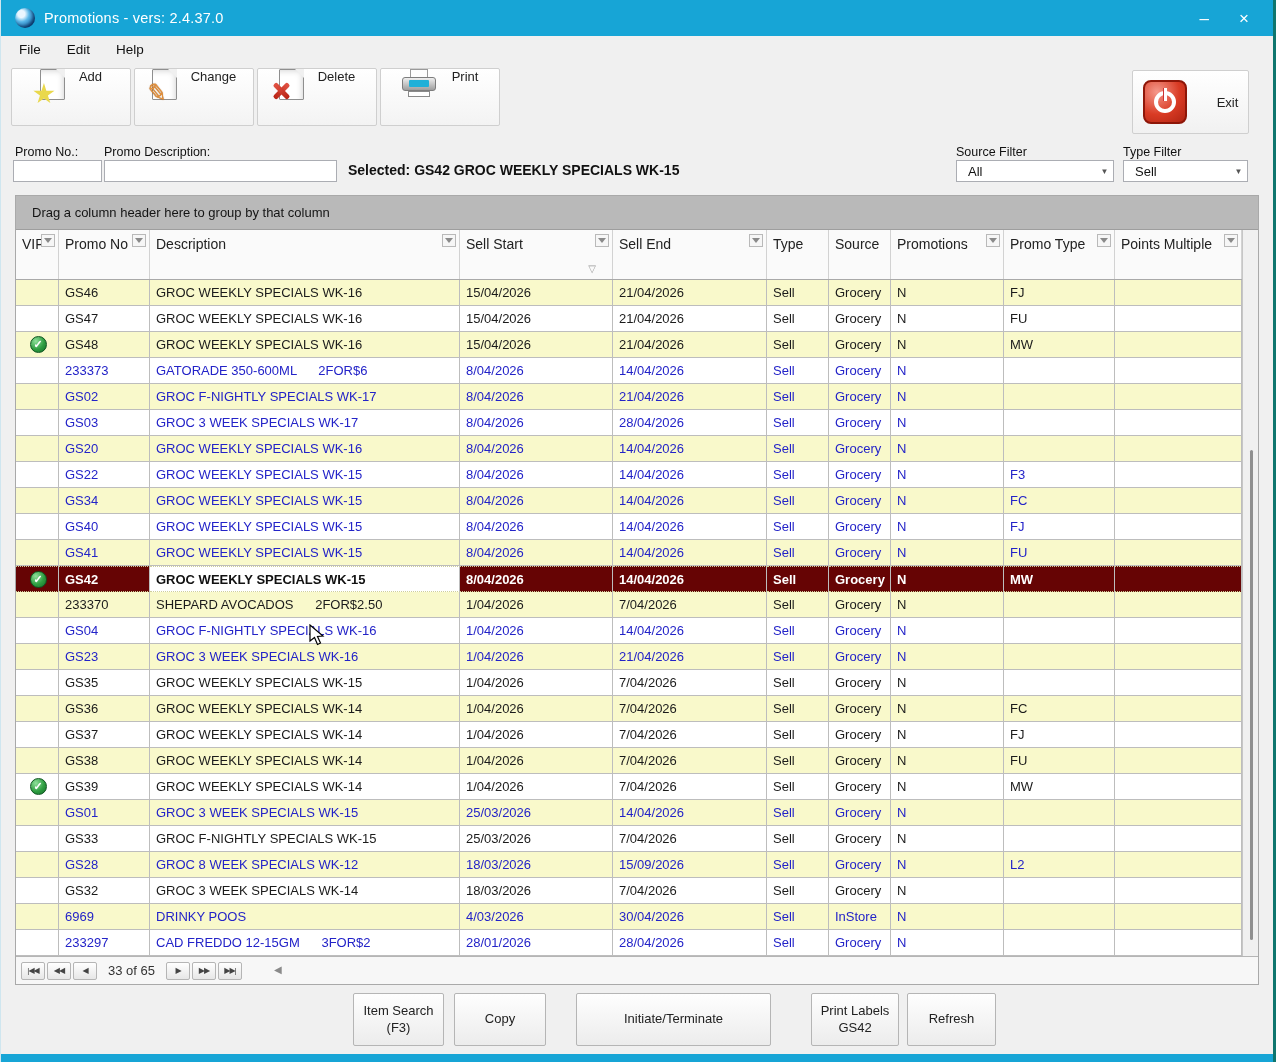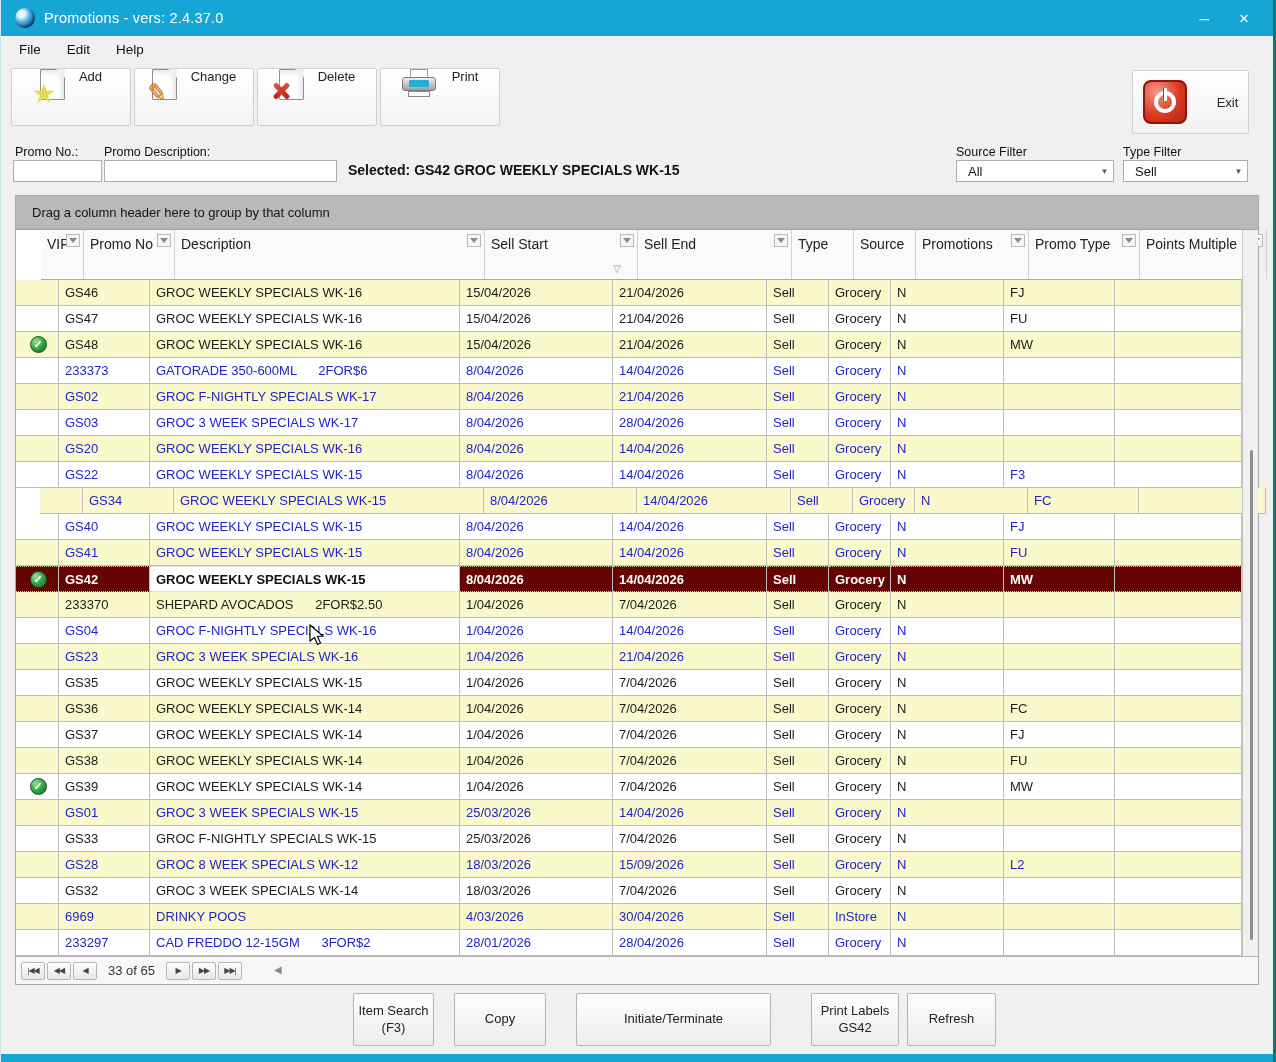--- a/index.html
+++ b/index.html
@@ -62,21 +62,21 @@
       font-size:13px;color:#111;padding-left:11px;}
   .dd .arr{margin-left:auto;width:17px;height:100%;display:flex;align-items:center;justify-content:center;
       font-size:8px;color:#555;}
 
   
   .gridwrap{position:absolute;left:14px;top:195px;width:1244px;border:1px solid #a9a9a9;background:#fff;}
   .groupbar{height:34px;background:#b9b9b9;border-bottom:1px solid #9e9e9e;display:flex;align-items:center;
       padding-left:16px;font-size:13px;color:#141414;}
   .gflex{display:flex;}
   .gmain{width:1226px;}
-  .ghead{display:grid;height:50px;background:#fafafa;border-bottom:1px solid #a9a9a9;margin-left:25px;}
+  .ghead{display:grid;height:50px;background:#fafafa;border-bottom:1px solid #a9a9a9;}
   .hcell{position:relative;border-right:1px solid #d2d2d2;padding:6px 4px 0 6px;font-size:14px;color:#222;overflow:hidden;}
   .hlabel{white-space:nowrap;}
   .fbtn{position:absolute;top:4px;right:3px;width:14px;height:13px;background:#f6f6f6;border:1px solid #b9b9b9;
       display:flex;align-items:center;justify-content:center;}
   .fbtn i{display:block;width:0;height:0;border-left:4px solid transparent;border-right:4px solid transparent;
       border-top:5px solid #8a8a8a;}
   .sortglyph{position:absolute;right:16px;bottom:5px;font-size:10px;color:#9a9a9a;}
   .gbody{background:#fff;}
   .grow{display:grid;height:26px;}
   .grow .cell{border-right:1px solid #bdbdbd;border-bottom:1px solid #bdbdbd;font-size:13px;
@@ -305,21 +305,21 @@
               <div class="cell">GS22</div>
               <div class="cell">GROC WEEKLY SPECIALS WK-15</div>
               <div class="cell">8/04/2026</div>
               <div class="cell">14/04/2026</div>
               <div class="cell">Sell</div>
               <div class="cell">Grocery</div>
               <div class="cell">N</div>
               <div class="cell">F3</div>
               <div class="cell"></div>
             </div>
-            <div class="grow y t-blue" style="grid-template-columns: 43px 91px 310px 153px 154px 62px 62px 113px 111px 127px; margin-left: 24px;">
+            <div class="grow y t-blue" style="grid-template-columns: 43px 91px 310px 153px 154px 62px 62px 113px 111px 127px;">
               <div class="cell vipc"></div>
               <div class="cell">GS34</div>
               <div class="cell">GROC WEEKLY SPECIALS WK-15</div>
               <div class="cell">8/04/2026</div>
               <div class="cell">14/04/2026</div>
               <div class="cell">Sell</div>
               <div class="cell">Grocery</div>
               <div class="cell">N</div>
               <div class="cell">FC</div>
               <div class="cell"></div>
@@ -540,21 +540,21 @@
       <span class="pbtn">◀</span>
       <span class="pcount">33 of 65</span>
       <span class="pbtn">▶</span>
       <span class="pbtn">▶▶</span>
       <span class="pbtn">▶▶|</span>
       <span class="hsarrow">◀</span>
     </div>
   </div>
 
   <div id="footer">
-      <div class="fbtn2" style="left: 352px; width: 81px;">
+      <div class="fbtn2" style="left: 352px; width: 91px;">
         <div>Item Search</div>
         <div>(F3)</div>
       </div>
       <div class="fbtn2" style="left: 453px; width: 92px;">
         <div>Copy</div>
       </div>
       <div class="fbtn2" style="left: 575px; width: 195px;">
         <div>Initiate/Terminate</div>
       </div>
       <div class="fbtn2" style="left: 810px; width: 88px;">

